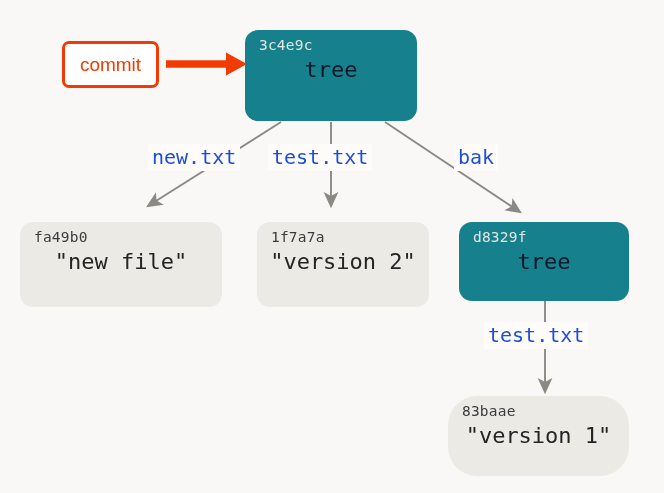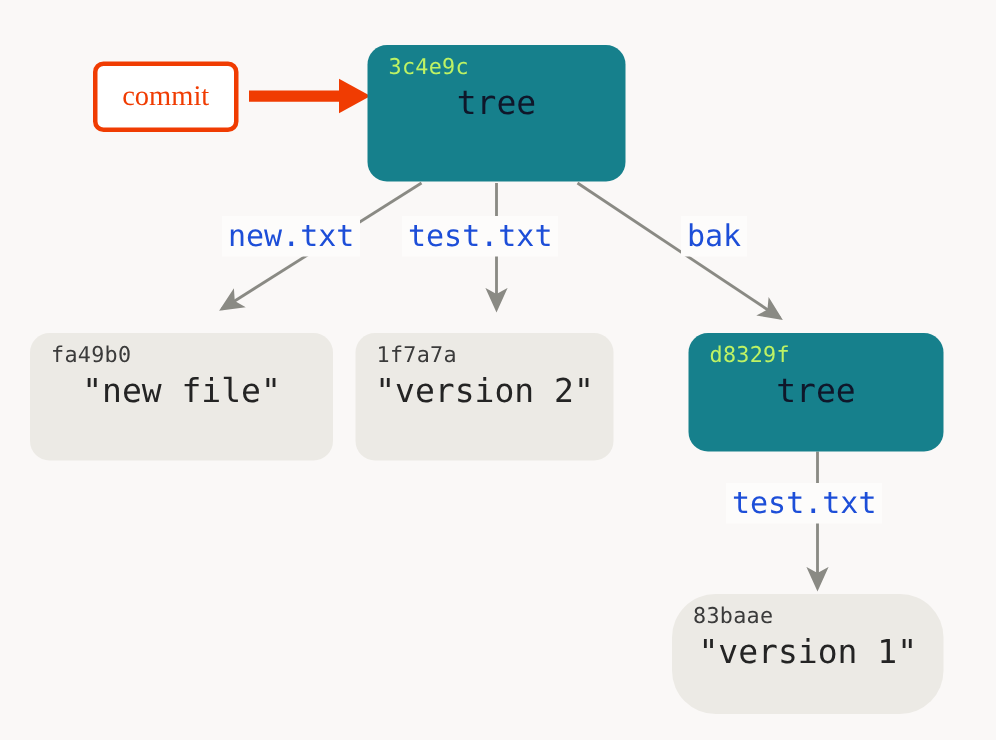--- a/index.html
+++ b/index.html
@@ -46,21 +46,21 @@
     right: 0;
     top: 27px;
     text-align: center;
     font-size: 22px;
     font-family: "DejaVu Sans Mono", monospace;
   }
 
   .node.tree {
     background: #16808c;
   }
-  .node.tree .hash { color: #bef264; }
+  .node.tree .hash { color: #e5e5e5; }
   .node.tree .body { color: #0f172a; }
 
   .node.blob {
     background: #eceae5;
   }
   .node.blob .hash { color: #3b3b3b; }
   .node.blob .body { color: #242424; }
 
   
   .commit-box {
@@ -69,21 +69,21 @@
     border: 3px solid #f03c02;
     background: #ffffff;
     border-radius: 7px;
     display: flex;
     align-items: center;
     justify-content: center;
   }
   .commit-box .label {
     color: #f03c02;
     font-size: 19px;
-    font-family: Liberation Serif, serif;
+    font-family: Liberation Sans, sans-serif;
   }
 
   
   .edge-label {
     position: absolute;
     background: #fdfcfb;
     color: #1d4ed8;
     font-size: 20px;
     font-family: "DejaVu Sans Mono", monospace;
     white-space: nowrap;
@@ -124,21 +124,21 @@
   <div class="node tree" style="left:245px; top:30px; width:172px; height:91px;">
     <span class="hash">3c4e9c</span>
     <span class="body">tree</span>
   </div>
 
   <div class="node blob" style="left:20px; top:222px; width:202px; height:85px;">
     <span class="hash">fa49b0</span>
     <span class="body">"new file"</span>
   </div>
 
-  <div class="node blob" style="left:237px; top:222px; width:172px; height:85px;">
+  <div class="node blob" style="left:257px; top:222px; width:172px; height:85px;">
     <span class="hash">1f7a7a</span>
     <span class="body">"version 2"</span>
   </div>
 
   <div class="node tree" style="left:459px; top:222px; width:170px; height:79px;padding-left:36px;">
     <span class="hash">d8329f</span>
     <span class="body">tree</span>
   </div>
 
   <div class="node blob" style="left:448px; top:396px; width:181px; height:80px;border-radius:29px;">

